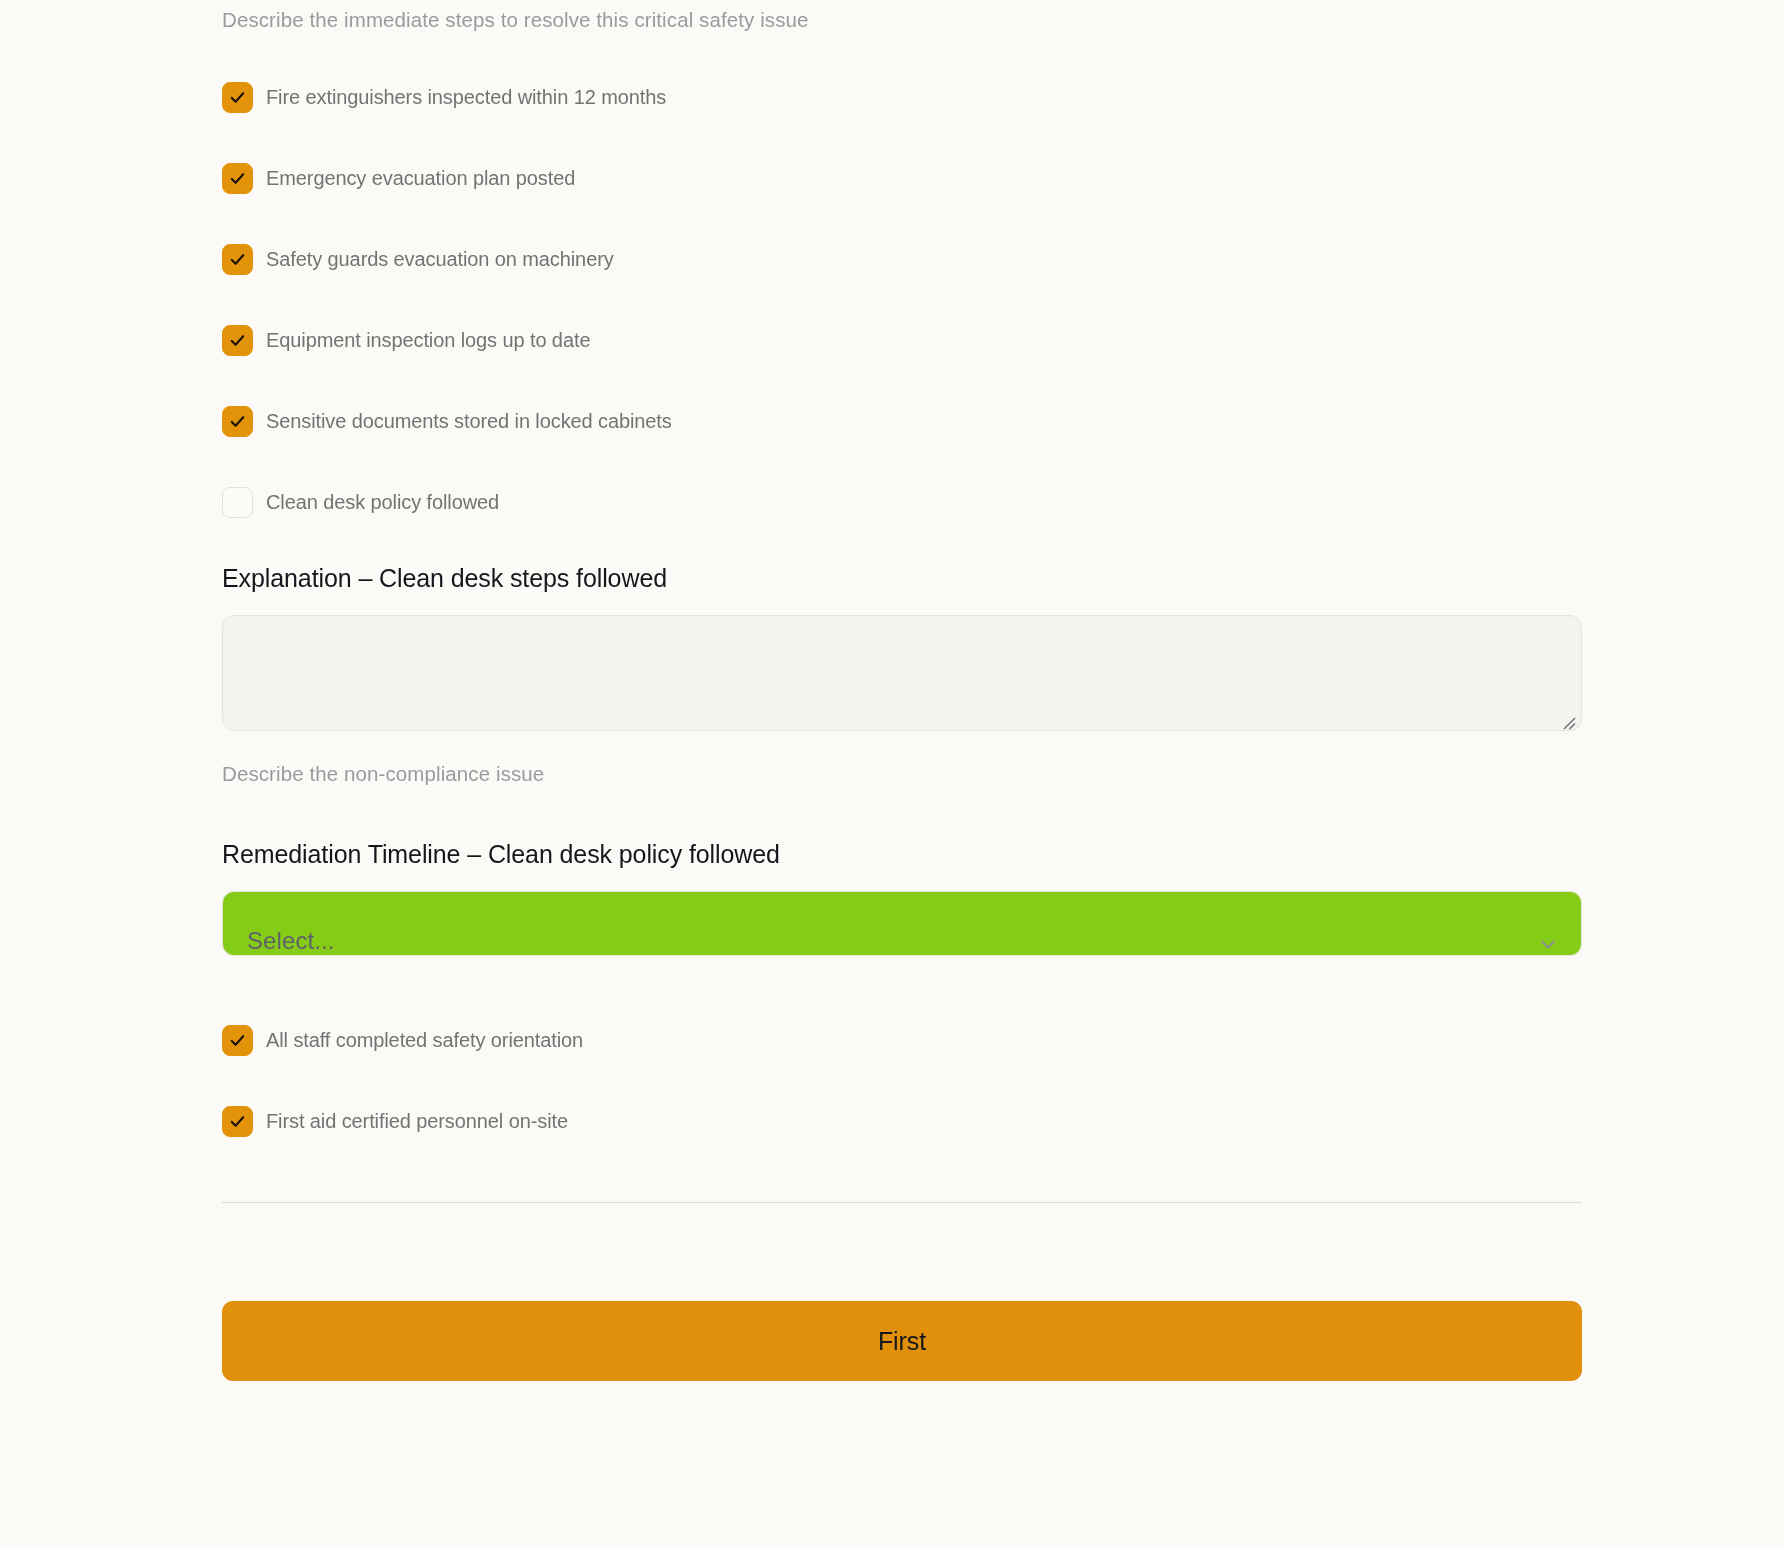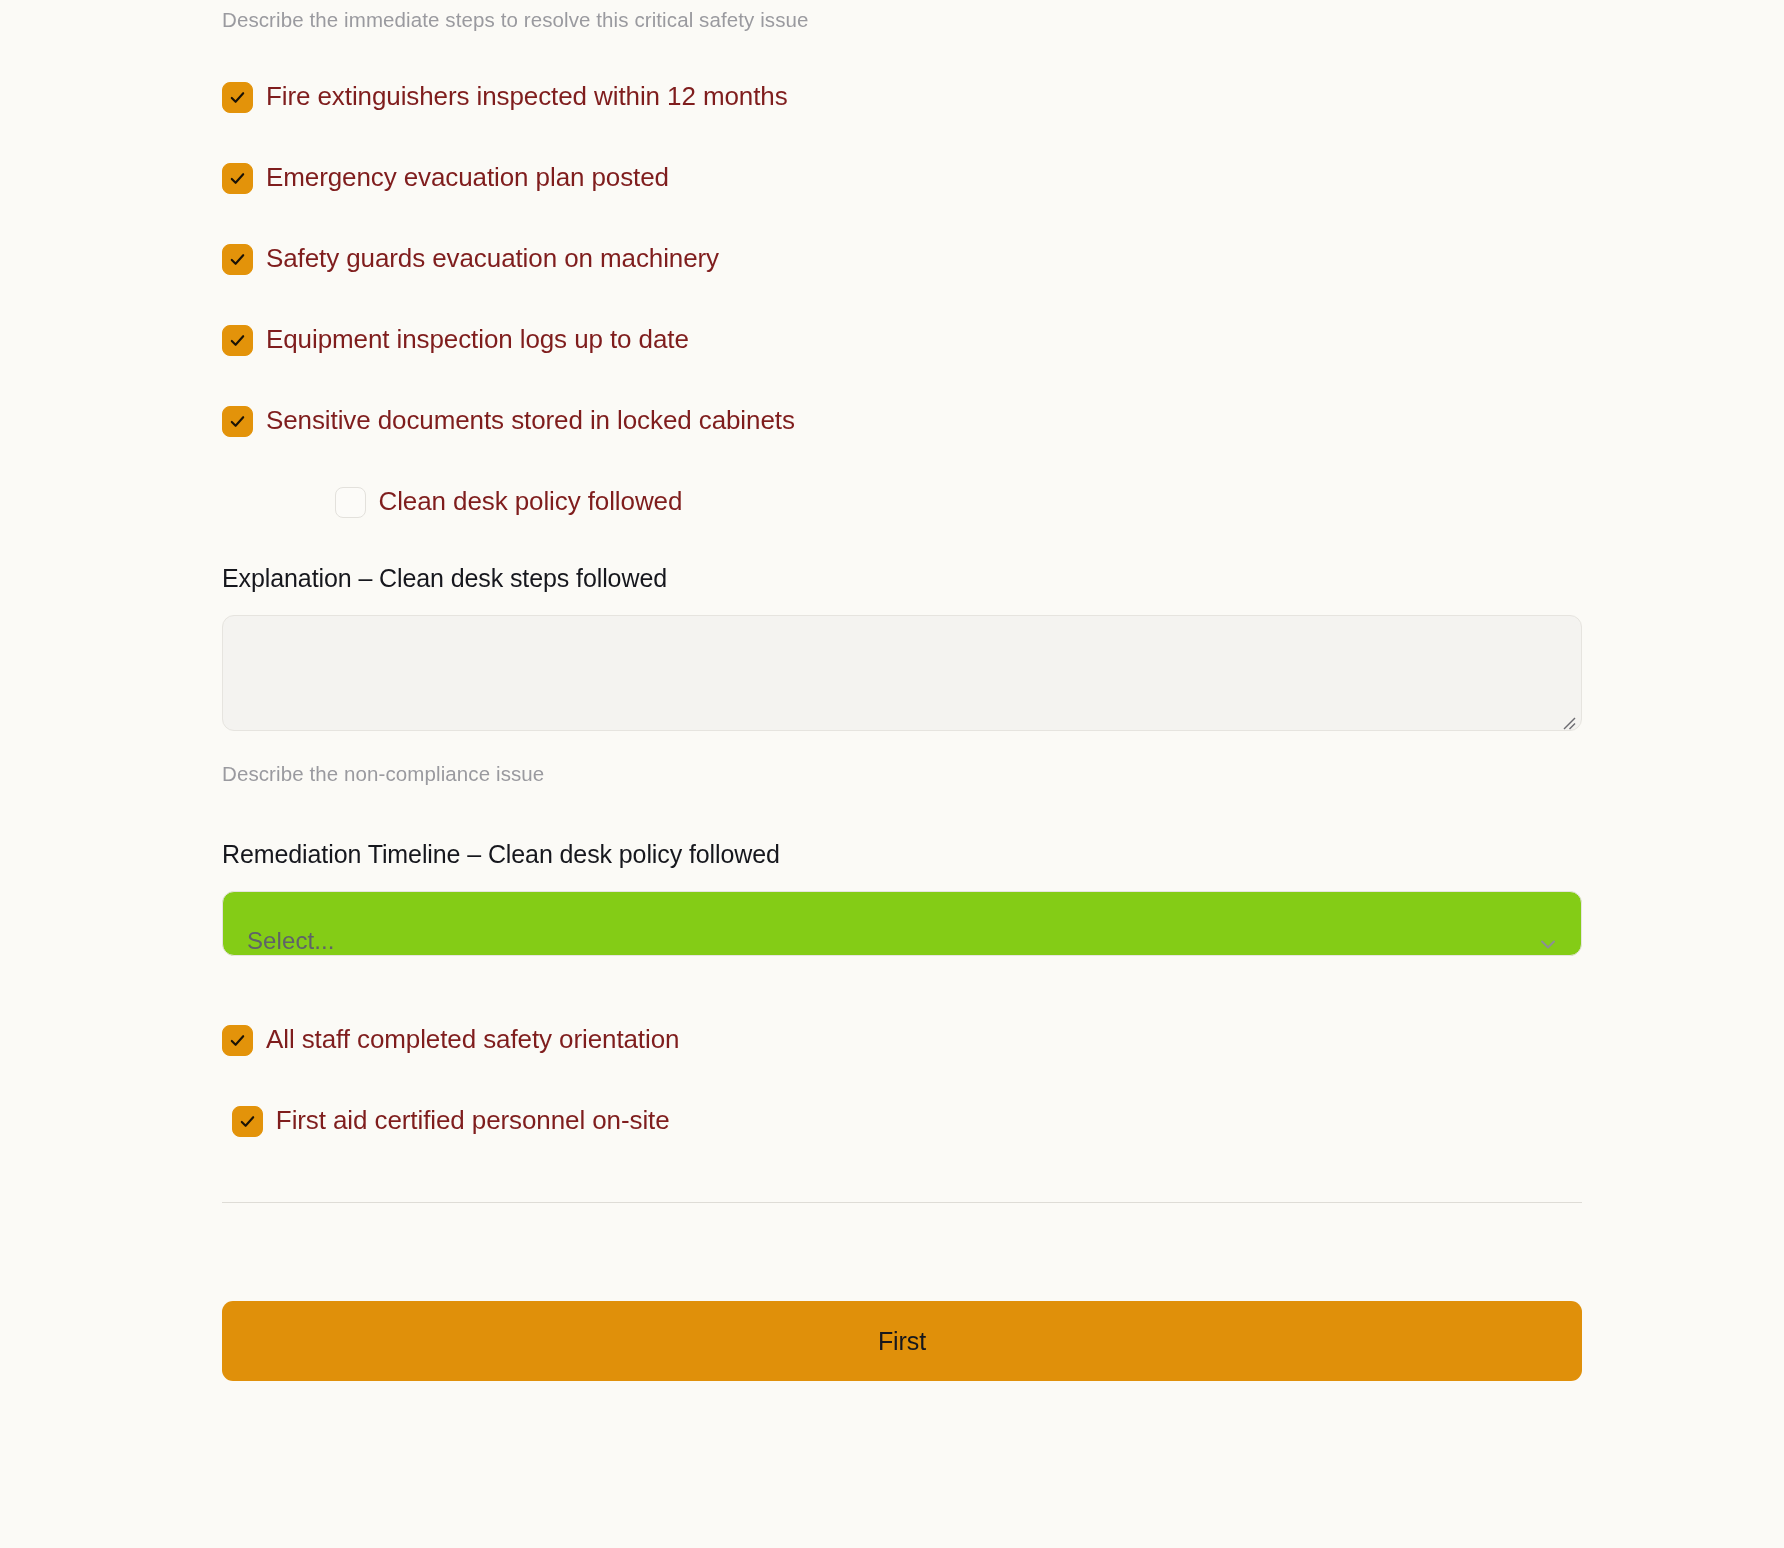--- a/index.html
+++ b/index.html
@@ -40,21 +40,21 @@
     width: 1360px;
   }
 
   
   .check-row {
     display: flex;
     align-items: center;
     height: 44px;
     margin-bottom: 37px;
   }
-  .check-row:last-child { margin-bottom: 0; justify-content: center; }
+  .check-row:last-child { margin-bottom: 0; }
 
   .checkbox {
     width: 31px;
     height: 31px;
     min-width: 31px;
     border-radius: 8px;
     box-sizing: border-box;
     display: flex;
     align-items: center;
     justify-content: center;
@@ -69,22 +69,22 @@
     background: #FCFBF8;
     border: 1px solid #E3E1DC;
   }
   .checkbox .tick {
     display: block;
     width: 19px;
     height: 19px;
   }
 
   .check-label {
-    font-size: 26px;
-    color: #7f1d1d;
+    font-size: 20px;
+    color: #737373;
     line-height: 1.2;
     letter-spacing: -0.1px;
     white-space: nowrap;
   }
 
   
   .field-group { margin-top: 0; }
 
   .field-label {
     font-size: 25px;

